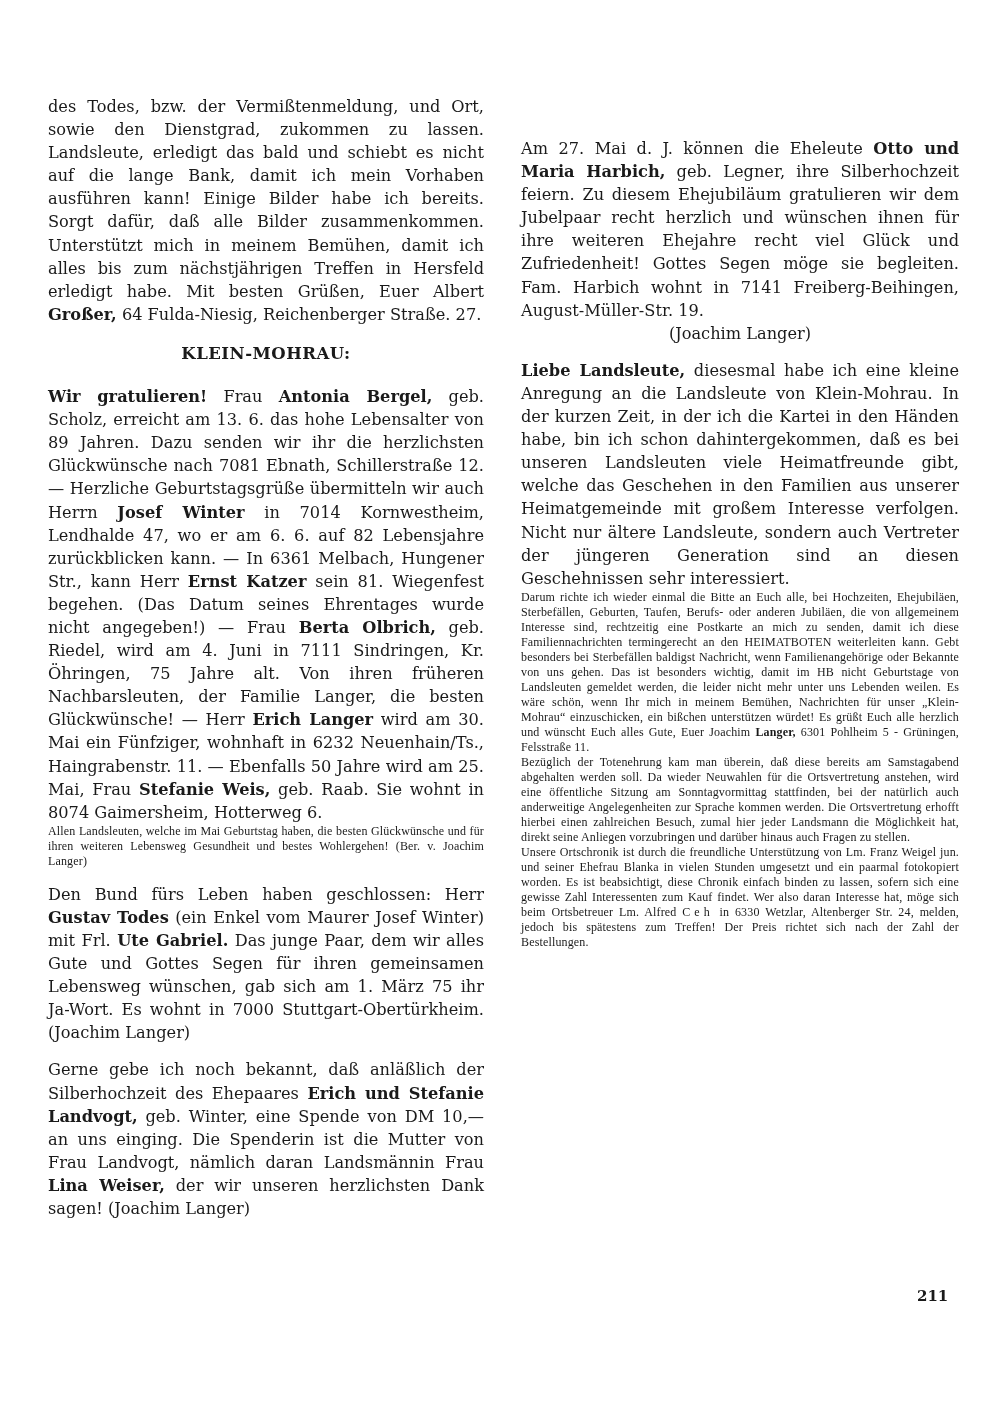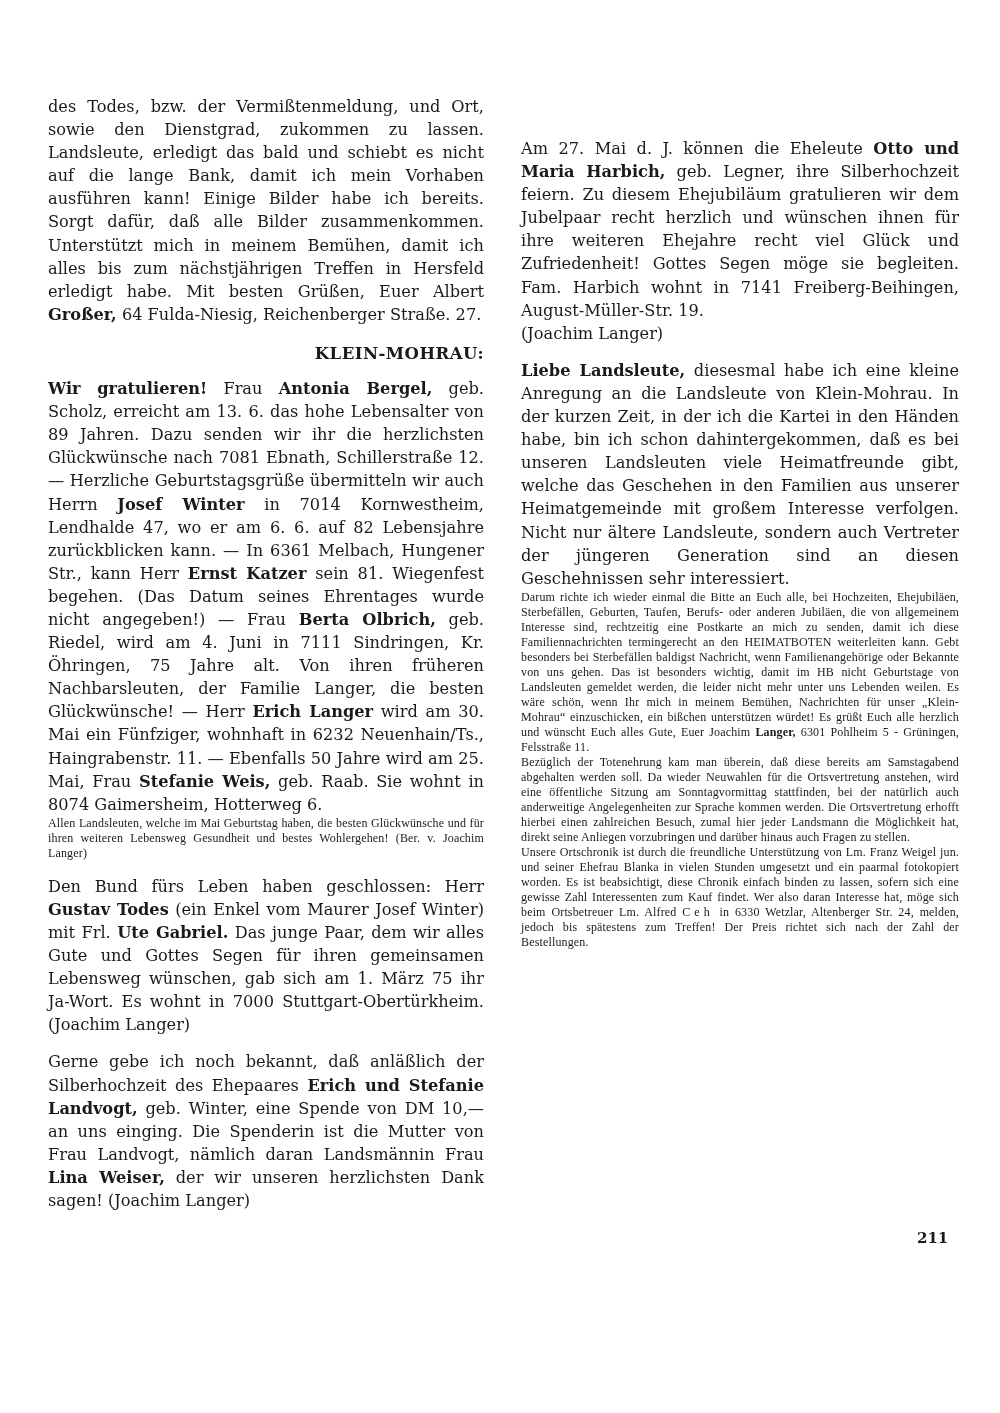--- a/index.html
+++ b/index.html
@@ -16,36 +16,36 @@
     }
     .col-left { left: 48px; }
     .col-right { left: 521px; width: 438px; margin-top: 42px; }
     p { margin: 0; }
     .gap-lg { margin-top: 14px; }
     .heading {
       font-weight: bold;
       font-size: 16.5px;
       letter-spacing: 0.5px;
       margin-top: 16px;
-      margin-bottom: 12px;
-      text-align: right;
+      margin-bottom: 20px;
+      text-align: center;
     }
     .small {
       font-family: Liberation Serif, serif;
       font-size: 12px;
       line-height: 15px;
       letter-spacing: 0.15px;
     }
-    .signoff { text-align: left; }
+    .signoff { text-align: center; }
     b { font-weight: bold; }
     .spaced { letter-spacing: 4px; }
     .page-number {
       position: absolute;
       left: 917px;
-      top: 1229px;
+      top: 1287px;
       font-family: "DejaVu Serif", "Liberation Serif", serif;
       font-weight: bold;
       font-size: 15px;
     }
   </style>
 </head>
 <body>
 
 <div class="col col-left">
   <p>

